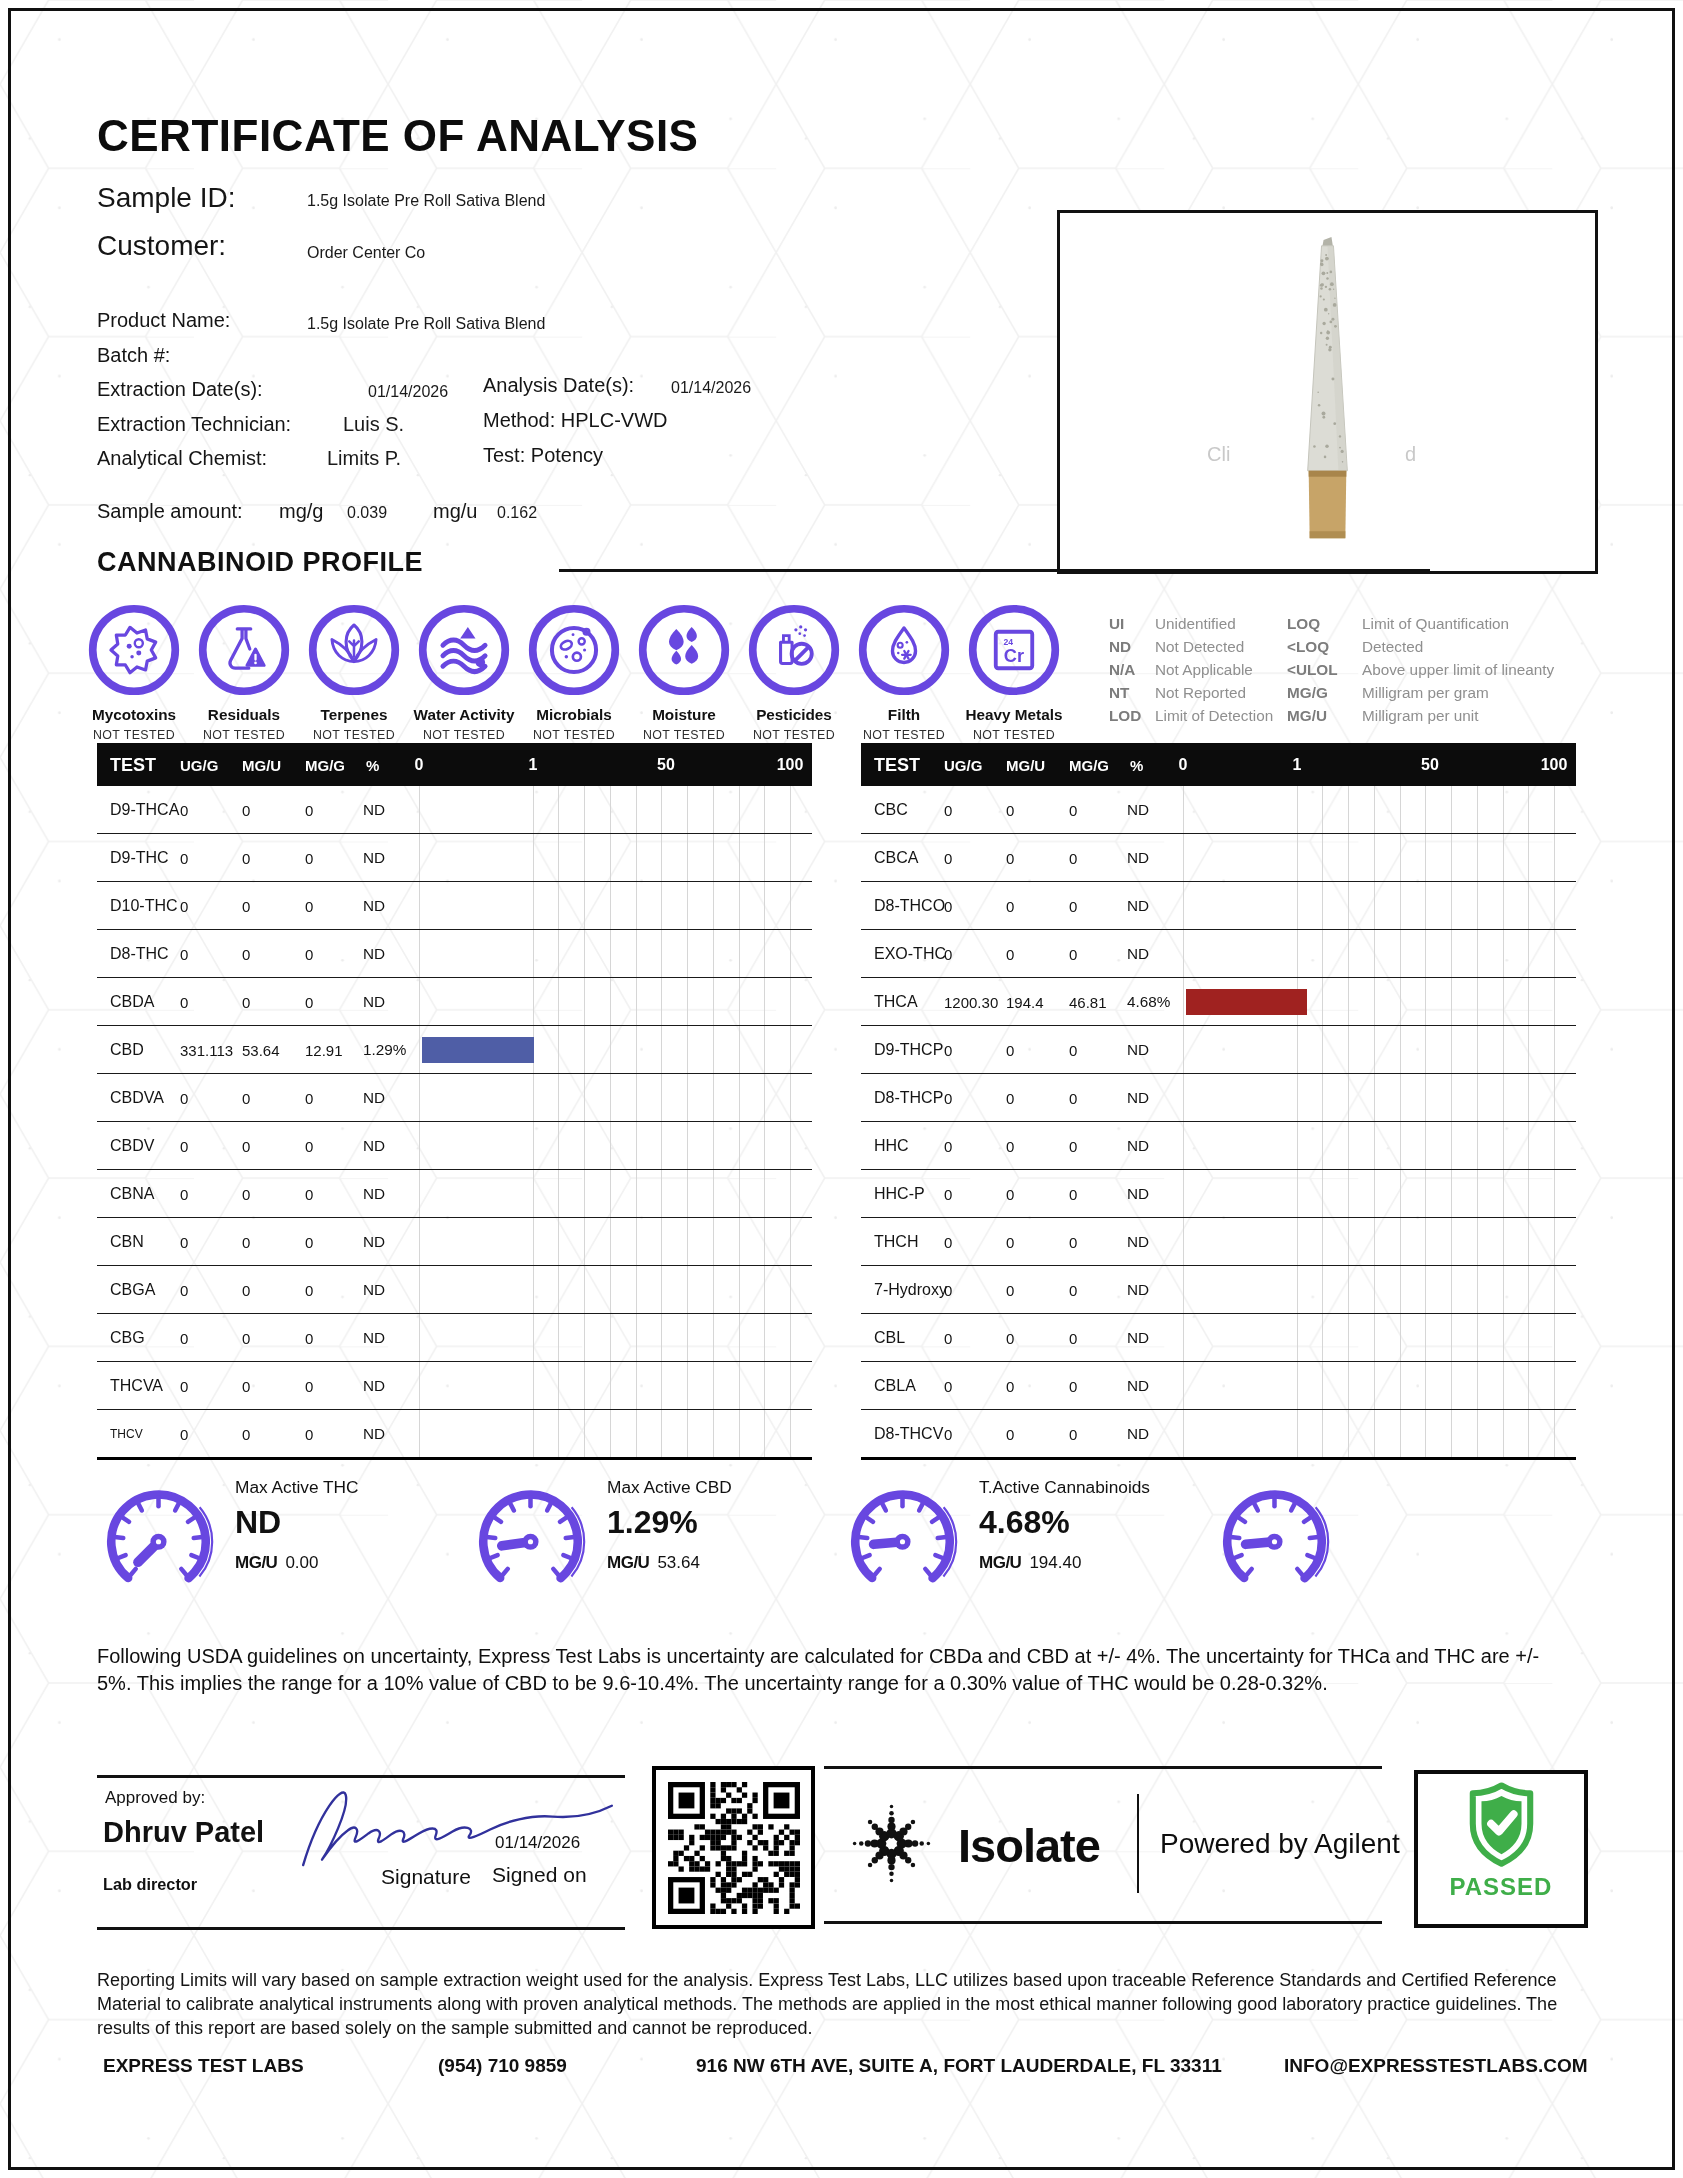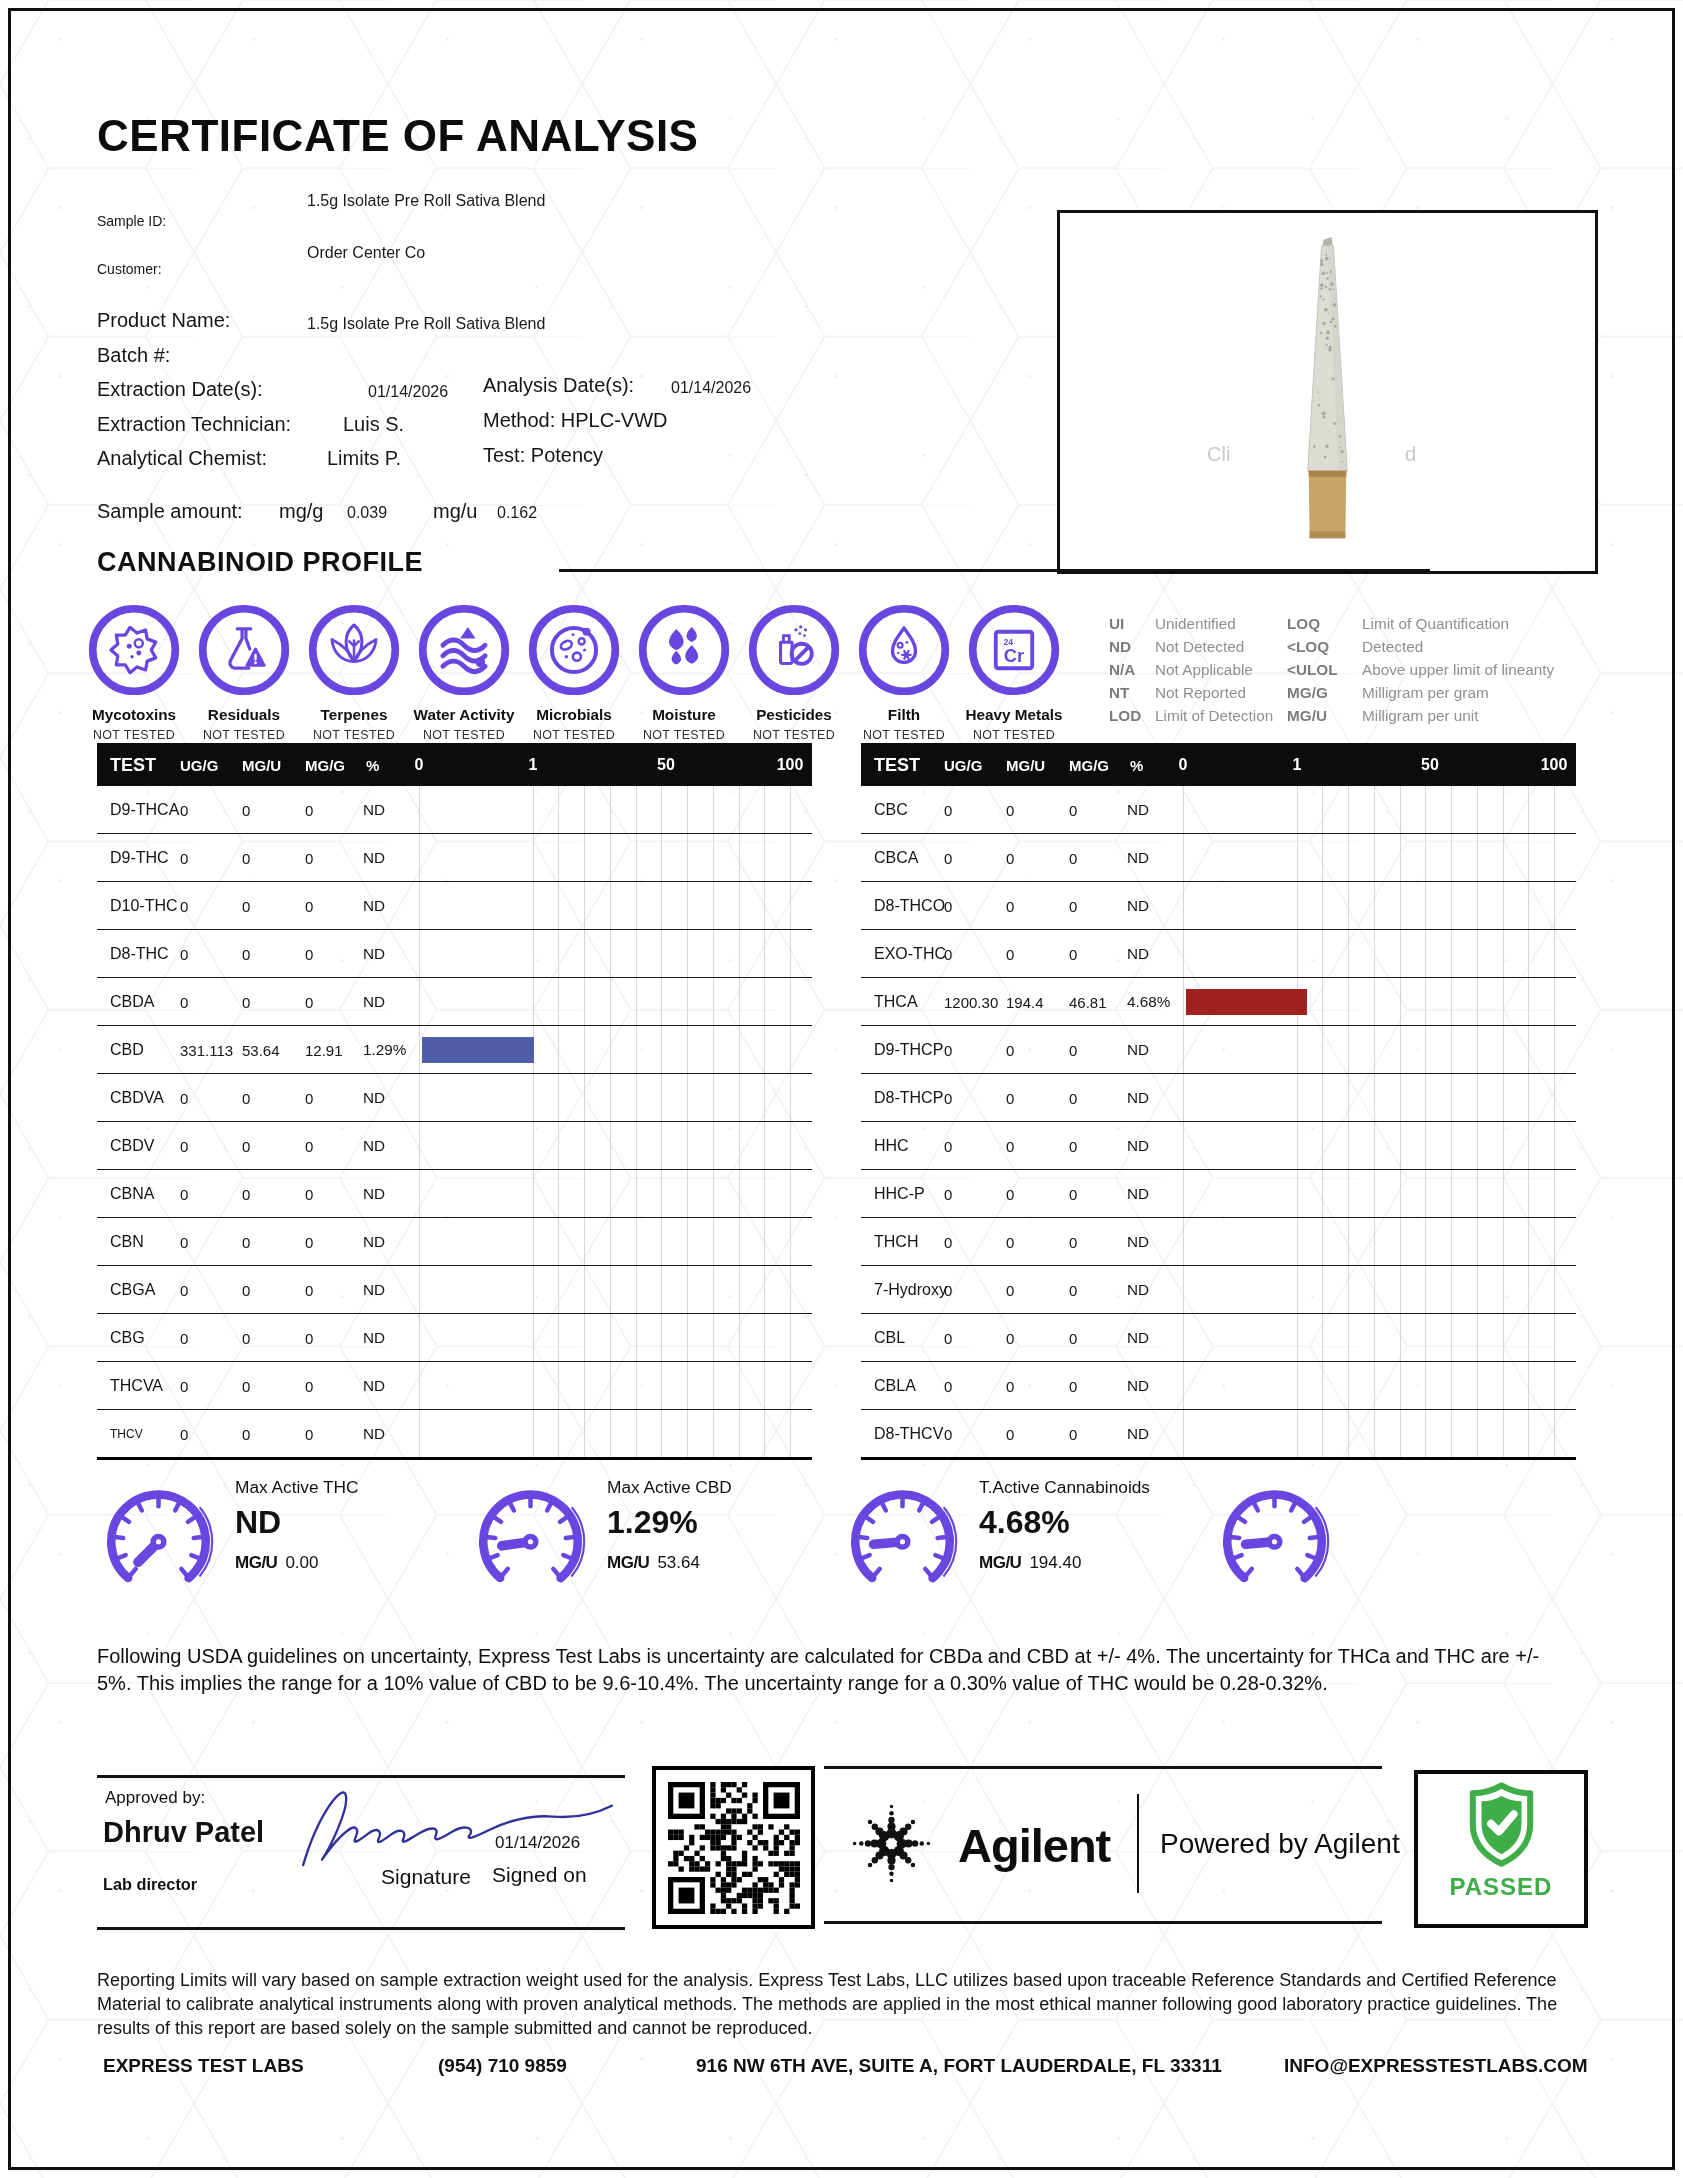--- a/index.html
+++ b/index.html
@@ -5,21 +5,21 @@
   html,body{margin:0;padding:0;background:#fff;}
   body{font-family:"Liberation Sans",sans-serif;color:#111;}
   .page{position:relative;width:1683px;height:2178px;background:#fff;overflow:hidden;}
   .abs{position:absolute;}
   .frame{position:absolute;left:8px;top:8px;right:8px;bottom:8px;border:3px solid #101010;pointer-events:none;}
   #title{font-size:44px;font-weight:800;letter-spacing:0.5px;color:#0c0c0c;margin:0;}
   .logo{display:flex;align-items:flex-start;}
   .logo .t{font-size:71px;font-weight:800;letter-spacing:-3px;line-height:1;color:#0d0d0d;}
   .logo .mid{font-weight:400;color:#6847e0;}
   .logo .it{font-style:italic;}
-  .lbl22{font-size:14px;color:#151515;margin-top:31px;}
+  .lbl22{font-size:28px;color:#151515;}
   .lbl20{font-size:20px;color:#151515;}
   .val16{font-size:16px;color:#1a1a1a;}
   .val20{font-size:20px;color:#1a1a1a;}
   .photo-box{border:3px solid #111;background:#fff;}
   .wmark{font-size:20px;color:#c9c9c9;}
   #section-title{font-size:27px;font-weight:800;letter-spacing:0.5px;margin:0;}
   .rule{background:#111;height:3px;}
   #panels{display:flex;}
   .panel{width:110px;display:flex;flex-direction:column;align-items:center;}
   .panel-name{font-size:15.3px;font-weight:700;margin-top:4px;white-space:nowrap;}
@@ -1265,21 +1265,21 @@
       <circle cx="60.0" cy="30.5" r="2.2" fill="#111"></circle>
       <circle cx="67.1" cy="52.9" r="5" fill="#111"></circle>
       <circle cx="71.7" cy="48.3" r="4" fill="#111"></circle>
       <circle cx="76.3" cy="43.7" r="3.1" fill="#111"></circle>
       <circle cx="80.9" cy="39.1" r="2.2" fill="#111"></circle>
       <circle cx="24" cy="60" r="1.7" fill="#111"></circle>
       <circle cx="96" cy="60" r="1.7" fill="#111"></circle>
       <circle cx="60" cy="24" r="1.7" fill="#111"></circle>
       <circle cx="60" cy="96" r="1.7" fill="#111"></circle>
     </svg>
-  <span id="agilent-name" class="abs" style="left:958px;top:1818px;">Agilent</span>
+  <span id="agilent-name" class="abs" style="left:958px;top:1818px;">Isolate</span>
   <div class="abs vdiv" style="left:1137px;top:1794px;height:99px;"></div>
   <span id="agilent-tagline" class="abs" style="left:1160px;top:1828px;">Powered by Agilent</span>
 
   <div class="abs passed-box" style="left:1414px;top:1770px;width:166px;height:150px;">
     <svg width="87" height="95" viewBox="0 0 100 108" style="margin-top:4px;">
       <path d="M50,8 C40,14 28,17 17,17 V52 C17,74 31,89 50,98 C69,89 83,74 83,52 V17 C72,17 60,14 50,8 Z" fill="none" stroke="#3fae49" stroke-width="7" stroke-linejoin="round"></path>
       <path d="M50,20 C43,24 35,26 27,26 V52 C27,69 37,80 50,87 C63,80 73,69 73,52 V26 C65,26 57,24 50,20 Z" fill="#3fae49"></path>
       <path d="M38,52 L47,61 L64,41" fill="none" stroke="#fff" stroke-width="9" stroke-linecap="round" stroke-linejoin="round"></path>
     </svg>
     <span id="passed-text">PASSED</span>

